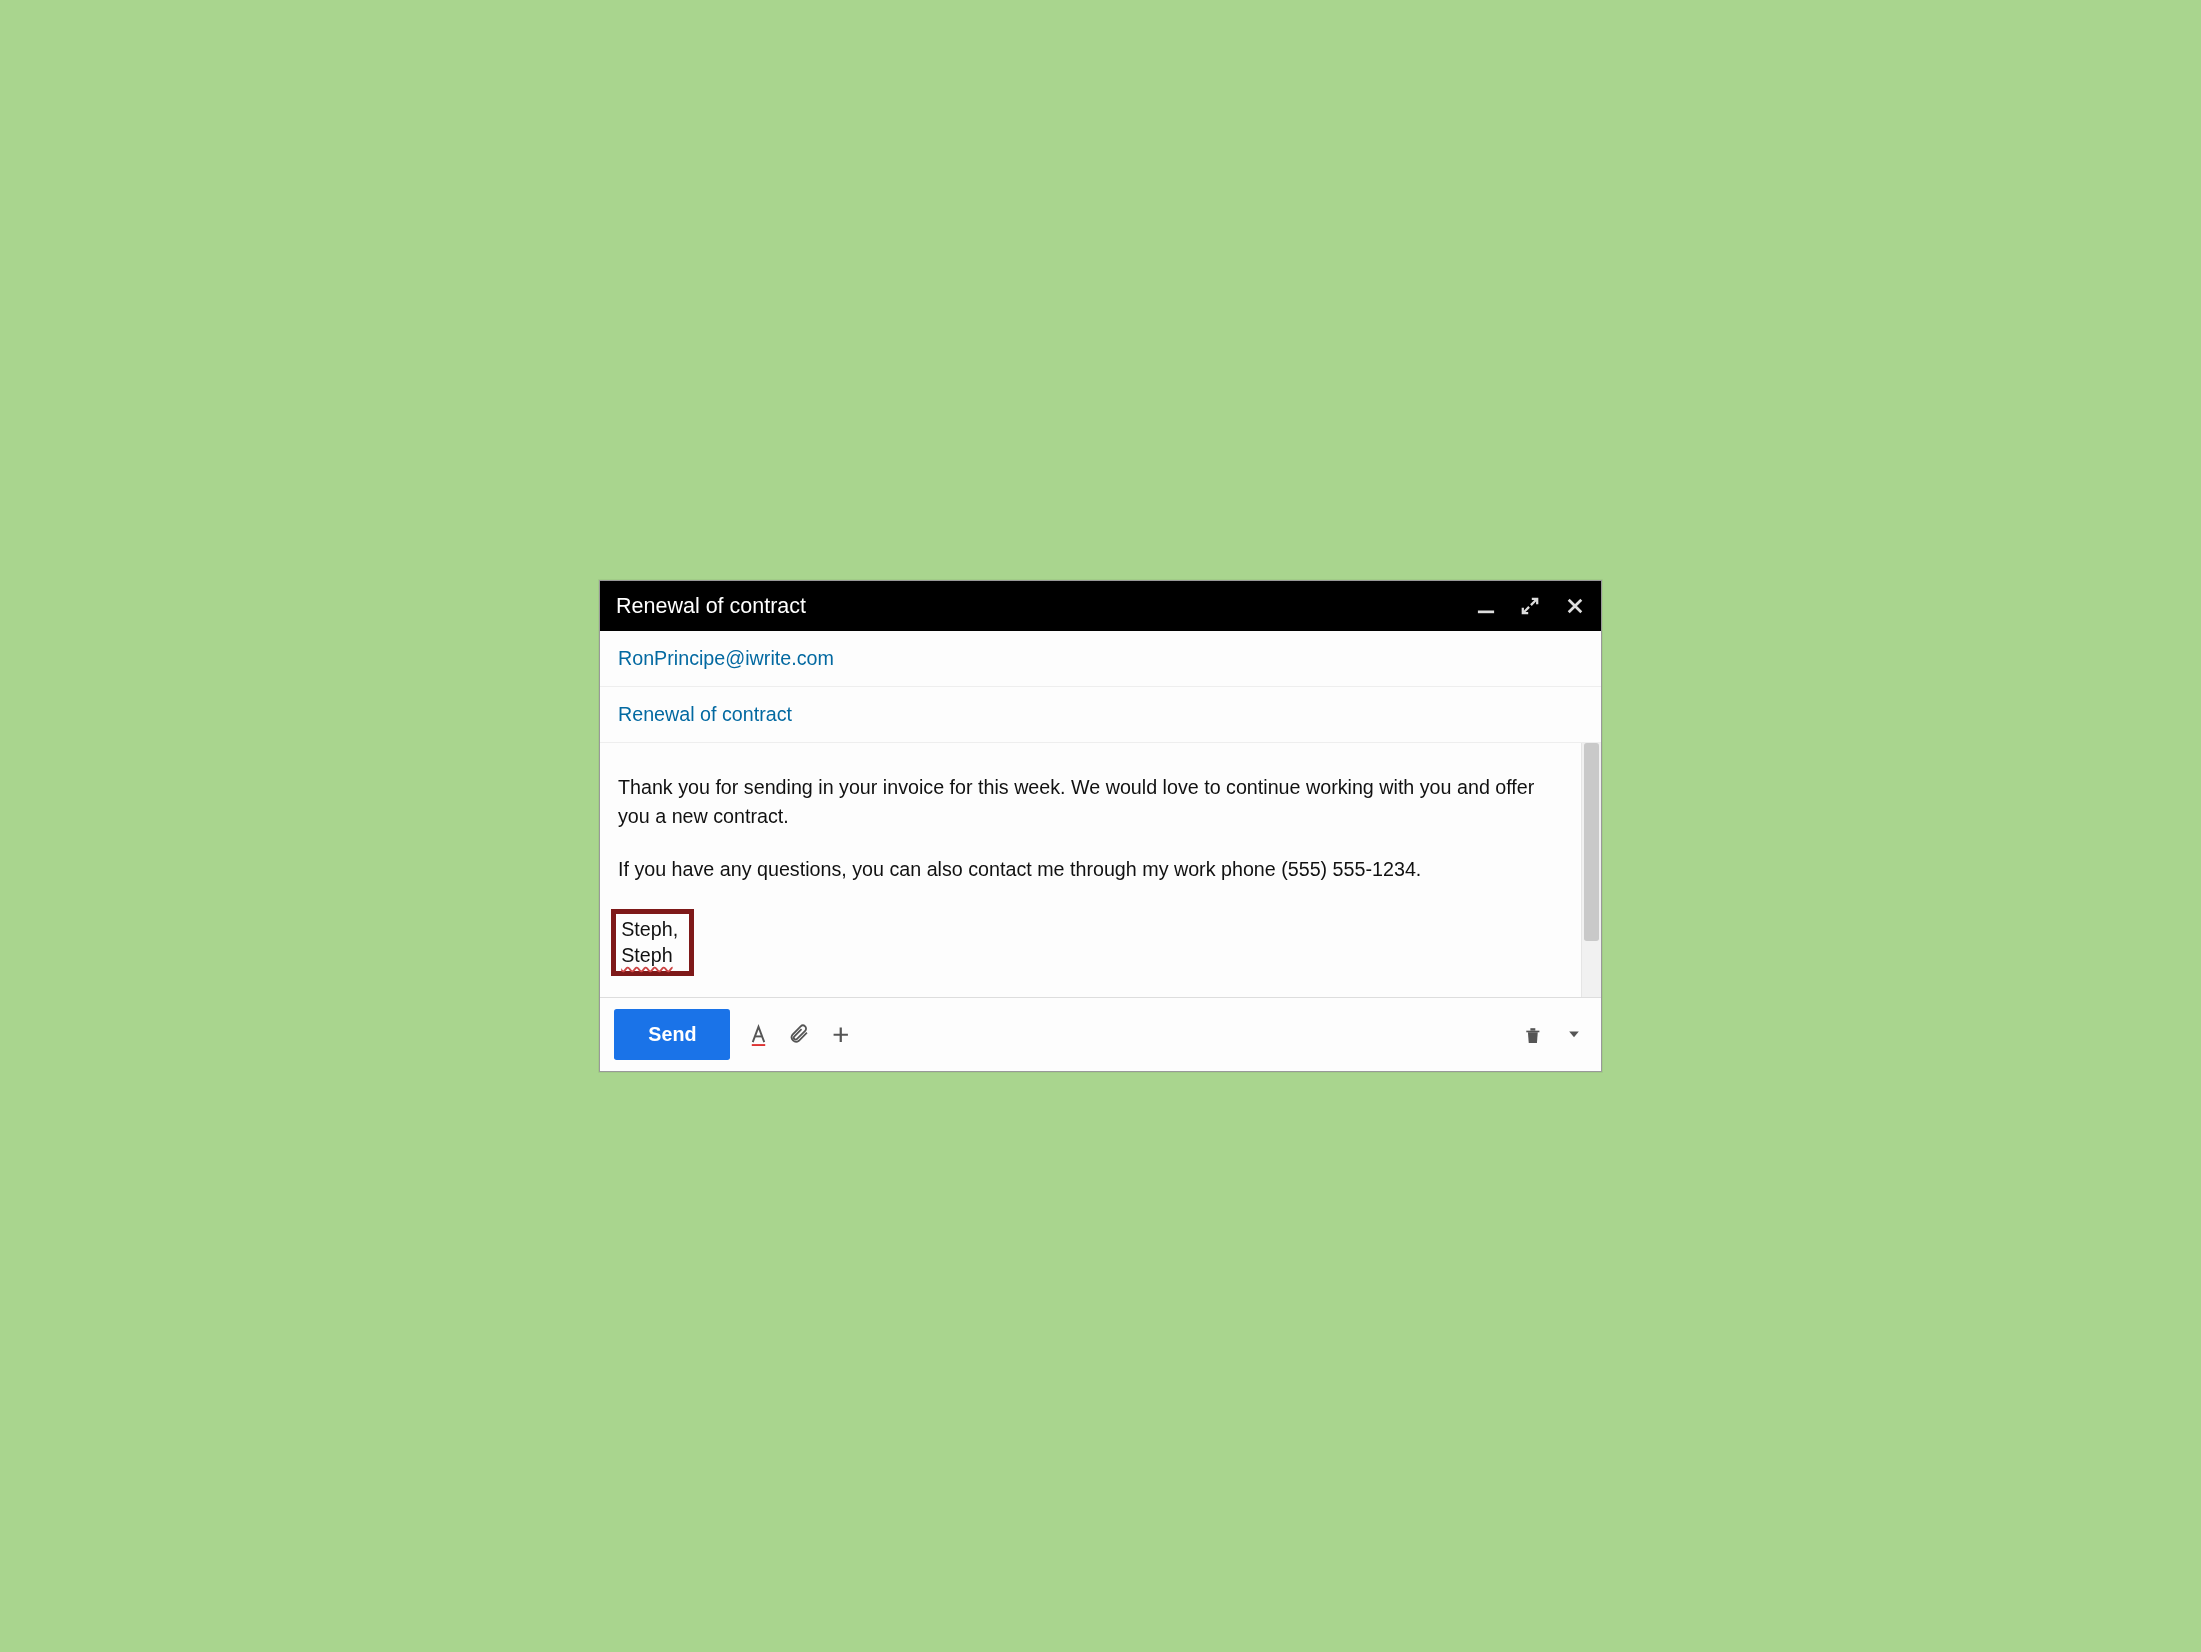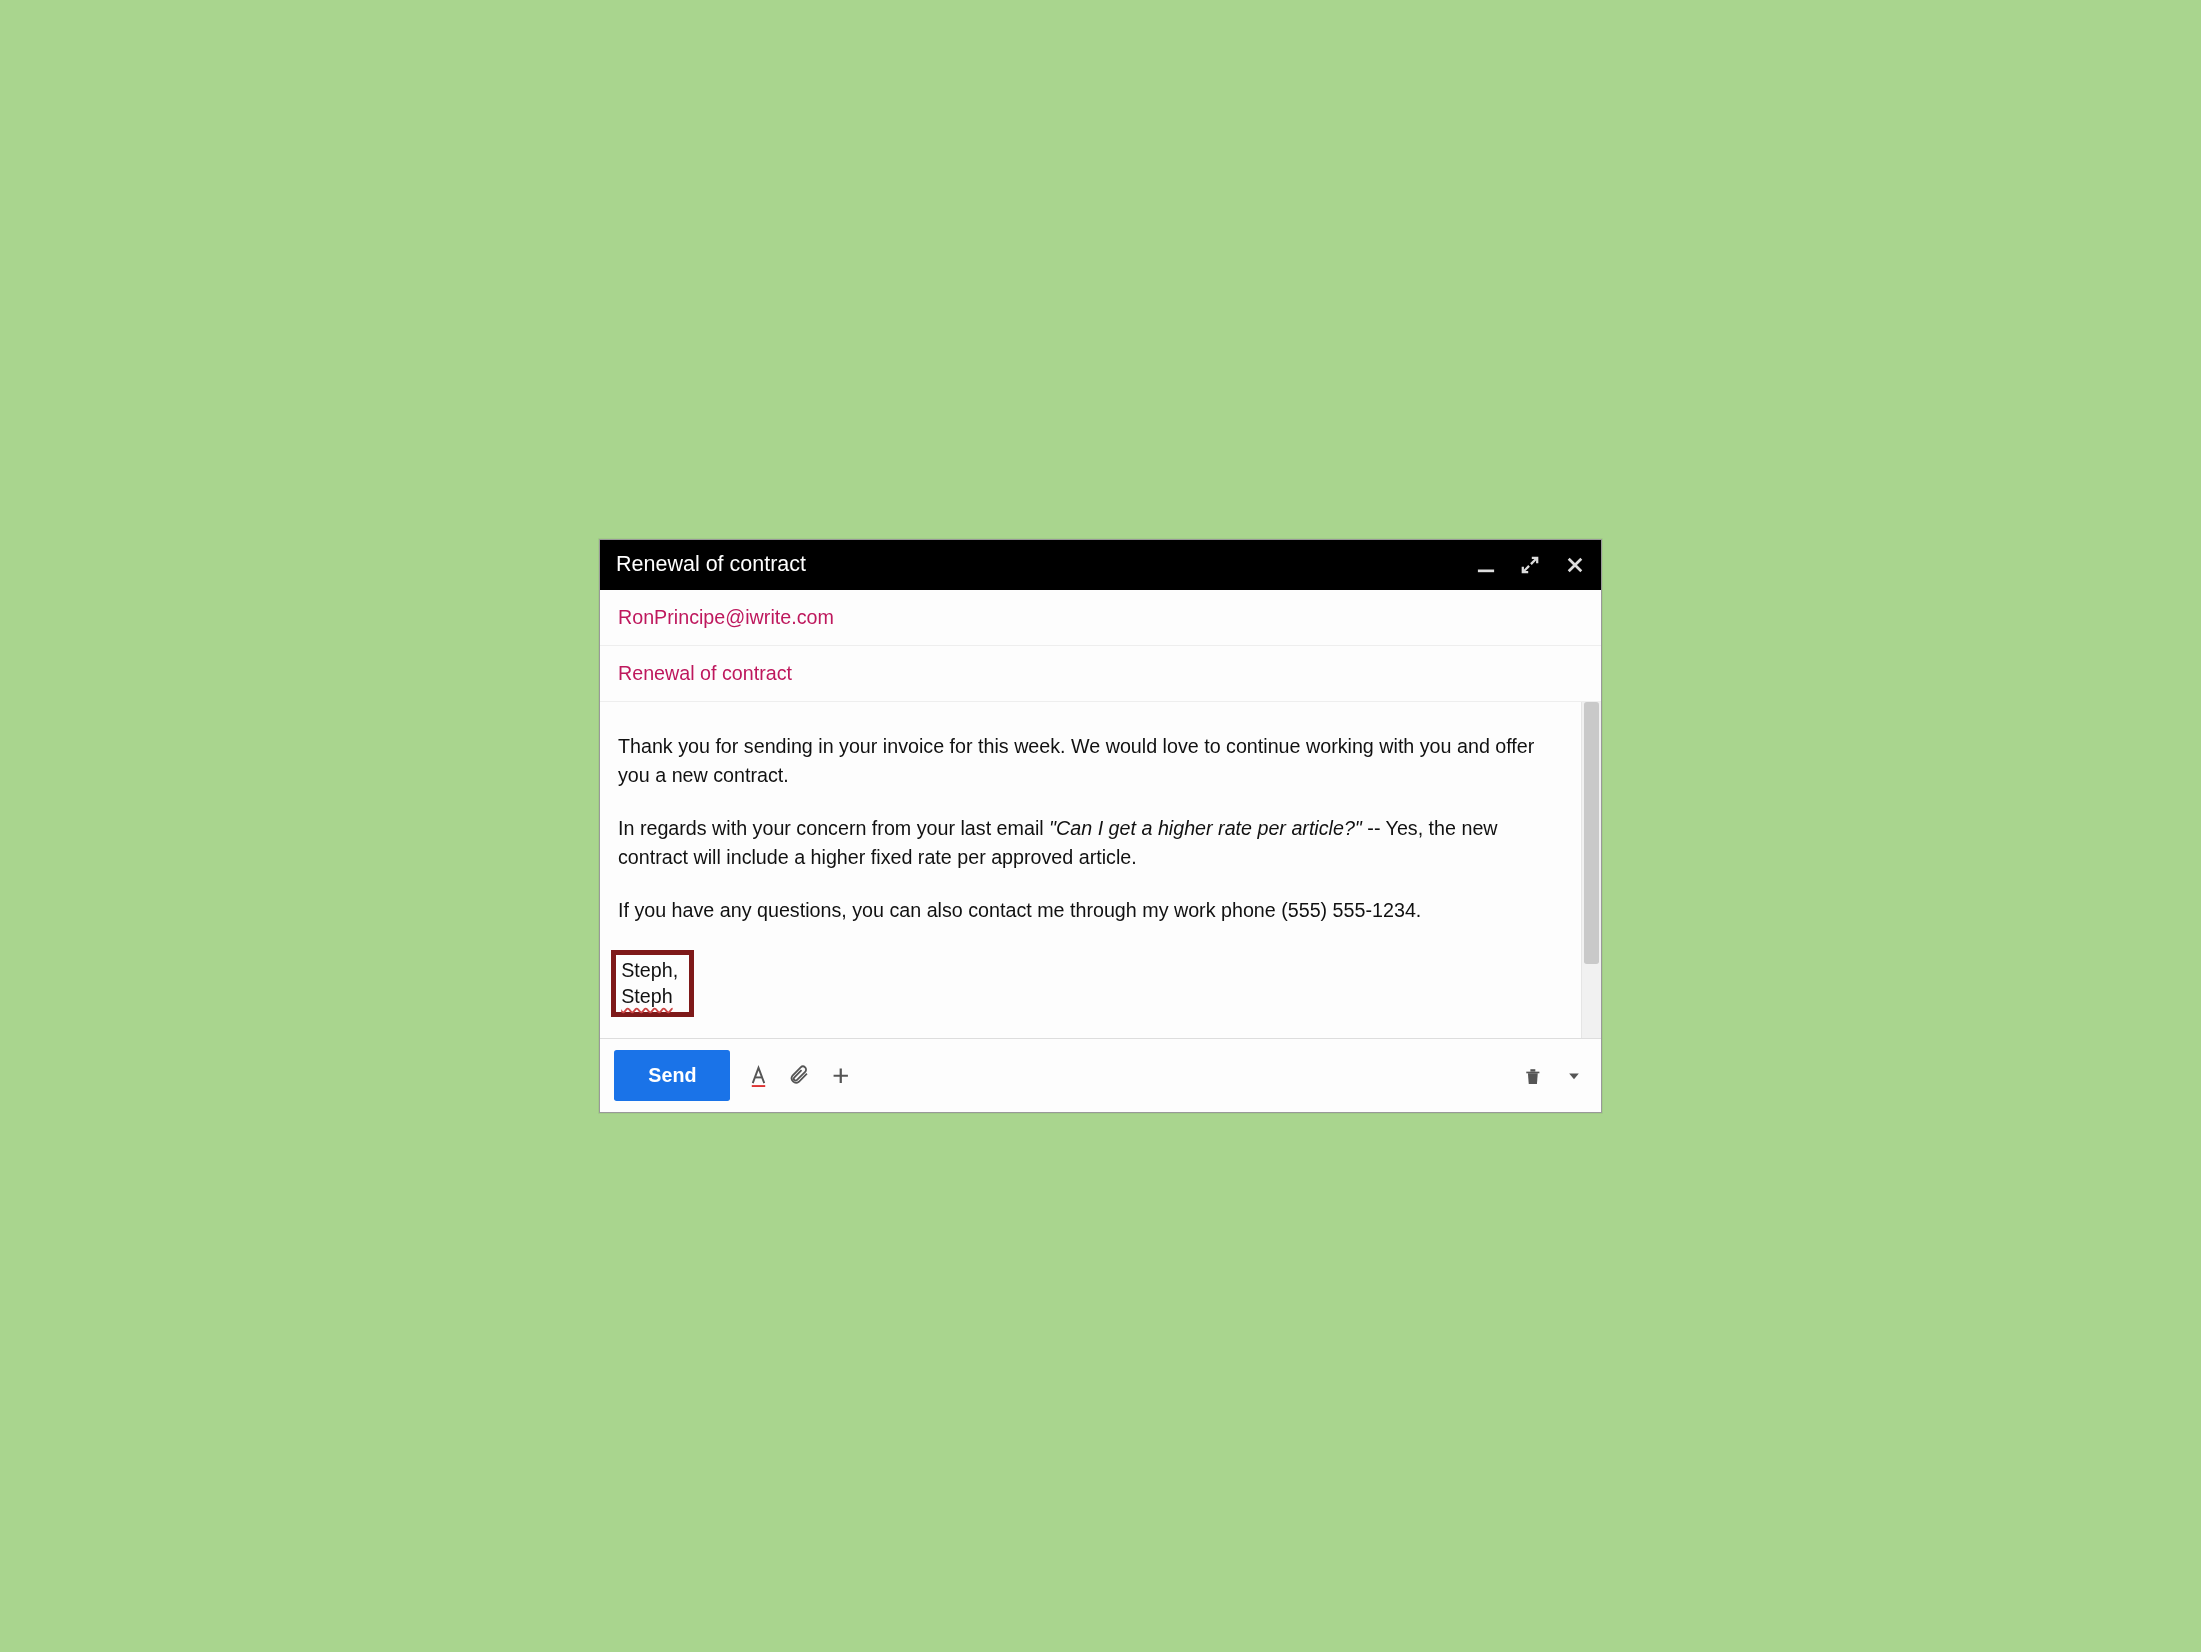--- a/index.html
+++ b/index.html
@@ -41,21 +41,21 @@
     align-items: center;
     justify-content: center;
     cursor: pointer;
     color: #ddd;
   }
   .ticon svg { display:block; }
   .field-row {
     padding: 16px 18px;
     border-bottom: 0.9px solid #eee;
     font-size: 19.7px;
-    color: #be185d;
+    color: #0369a1;
   }
   .body-wrap {
     position: relative;
     display: flex;
     flex: 1;
   }
   .body-area {
     flex: 1;
     padding: 30px 18px 21.5px 18px;
     font-size: 19.7px;
@@ -161,23 +161,20 @@
     <span>RonPrincipe@iwrite.com</span>
   </div>
 
   <div class="field-row">
     <span>Renewal of contract</span>
   </div>
 
   <div class="body-wrap">
     <div class="body-area">
       <p>Thank you for sending in your invoice for this week. We would love to continue working with you and offer you a new contract.</p>
-      <p>
-        <span>In regards with your concern from your last email </span><span class="quote-ital">"Can I get a higher rate per article?"</span><span> -- Yes, the new contract will include a higher fixed rate per approved article.</span>
-      </p>
       <p>If you have any questions, you can also contact me through my work phone (555) 555-1234.</p>
       <p>
         <span class="sig-box">
           <span>Steph,</span><br>
           <span class="sig-name">Steph</span>
         </span>
       </p>
     </div>
     <div class="scrollbar-stub">
       <div class="scrollbar-thumb"></div>

